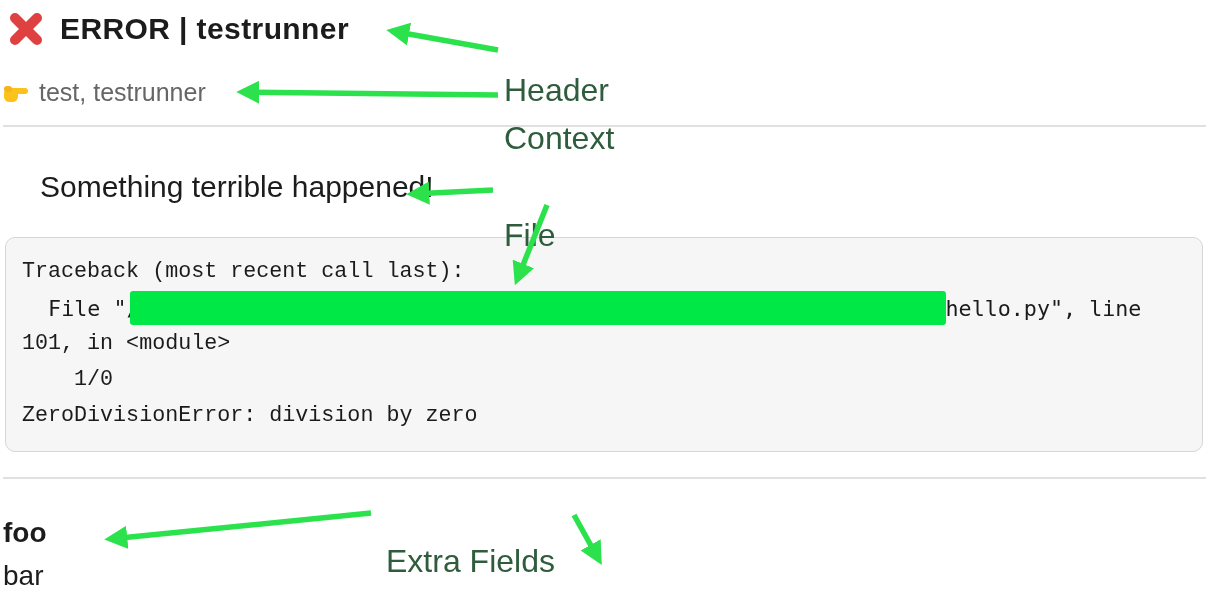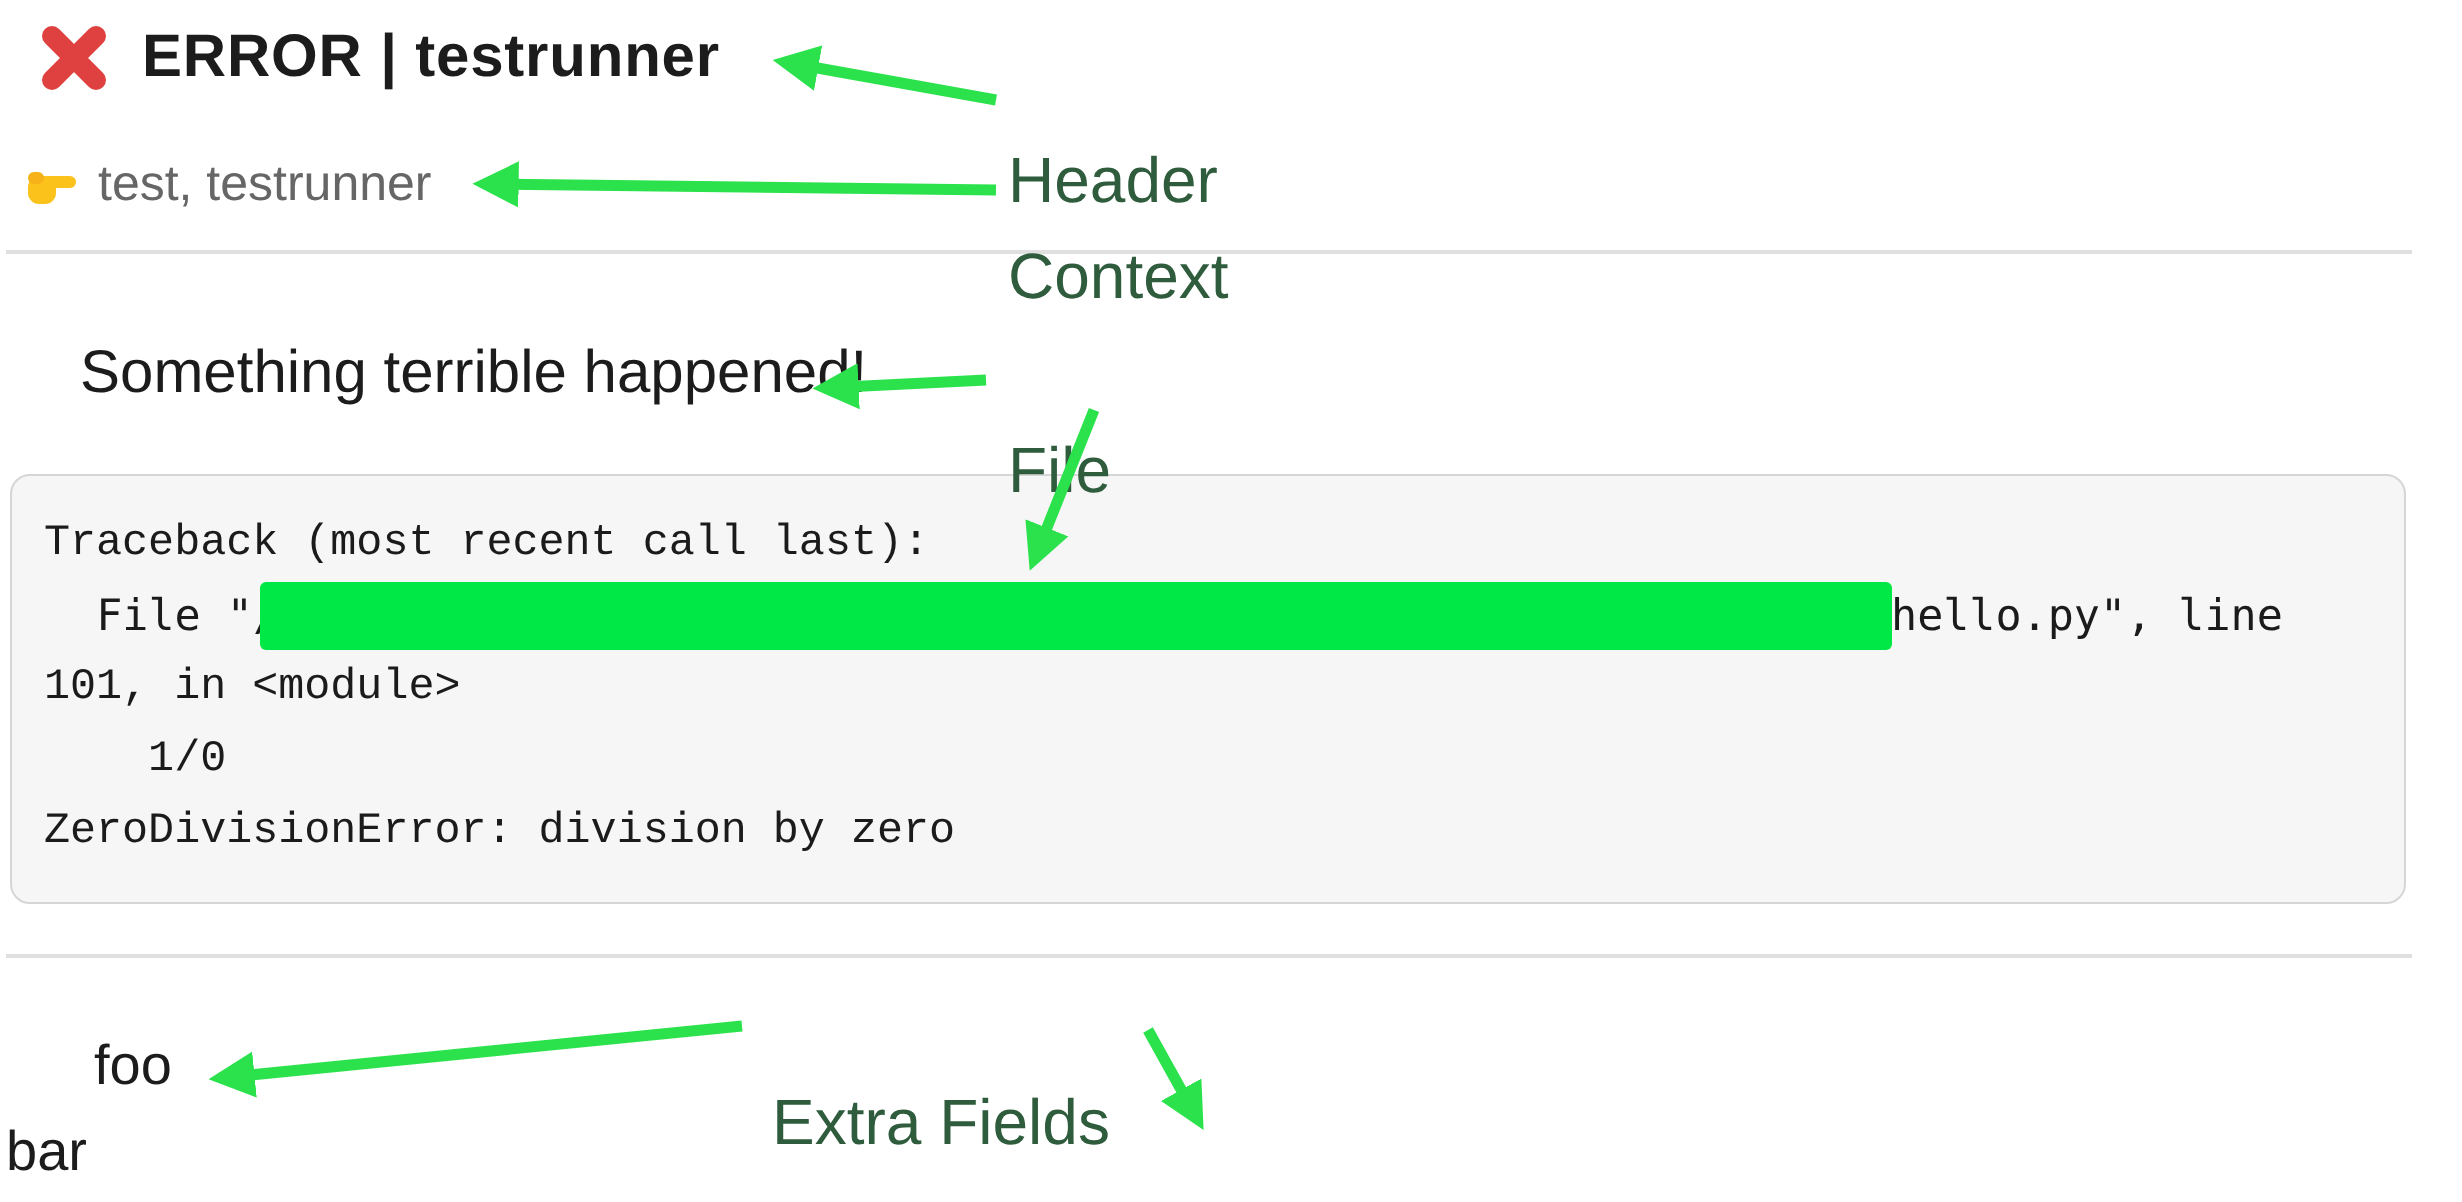--- a/index.html
+++ b/index.html
@@ -12,25 +12,25 @@
   }
   *{margin:0;padding:0;box-sizing:border-box;}
   html,body{background:#ffffff;}
   body{
     width:1231px;height:601px;position:relative;overflow:hidden;
     font-family:"Liberation Sans",sans-serif;color:var(--text-primary);
   }
   .abs{position:absolute;}
 
   
-  .header-row{left:18px;top:10px;display:flex;align-items:center;gap:15px;}
+  .header-row{left:7px;top:10px;display:flex;align-items:center;gap:15px;}
   .title{font-size:30px;font-weight:bold;letter-spacing:.4px;color:var(--text-primary);}
 
   
-  .context-row{left:13px;top:78px;display:flex;align-items:center;gap:10px;}
+  .context-row{left:3px;top:78px;display:flex;align-items:center;gap:10px;}
   .context-text{font-size:25px;color:var(--text-muted);}
 
   
   .divider{left:3px;width:1203px;height:2px;background:var(--divider);}
   .divider-1{top:125px;}
   .divider-2{top:477px;}
 
   
   .body-text{left:3px;top:170px;font-size:30px;color:var(--text-primary);margin-left:37px;}
 
@@ -47,21 +47,21 @@
   .code-line-flex span{white-space:pre;}
   .redaction{
     display:inline-block;width:816px;height:34px;margin-left:-10px;
     background:var(--redaction-color);border-radius:3px;flex:0 0 auto;
   }
 
   
   .field{width:260px;}
   .field-1{left:3px;top:518px;}
   .field-2{left:603px;top:518px;}
-  .field-name{font-size:28px;font-weight:normal;line-height:29px;color:var(--text-primary);margin-left:44px;}
+  .field-name{font-size:28px;font-weight:bold;line-height:29px;color:var(--text-primary);}
   .field-value{font-size:28px;line-height:29px;margin-top:14px;color:var(--text-primary);}
 
   
   .ann-label{
     font-size:32px;line-height:36px;color:var(--label-color);
     font-family:"Liberation Sans",sans-serif;
     margin-top:45px;
   }
   .label-header{left:504px;top:27px;}
   .label-context{left:504px;top:75px;}

